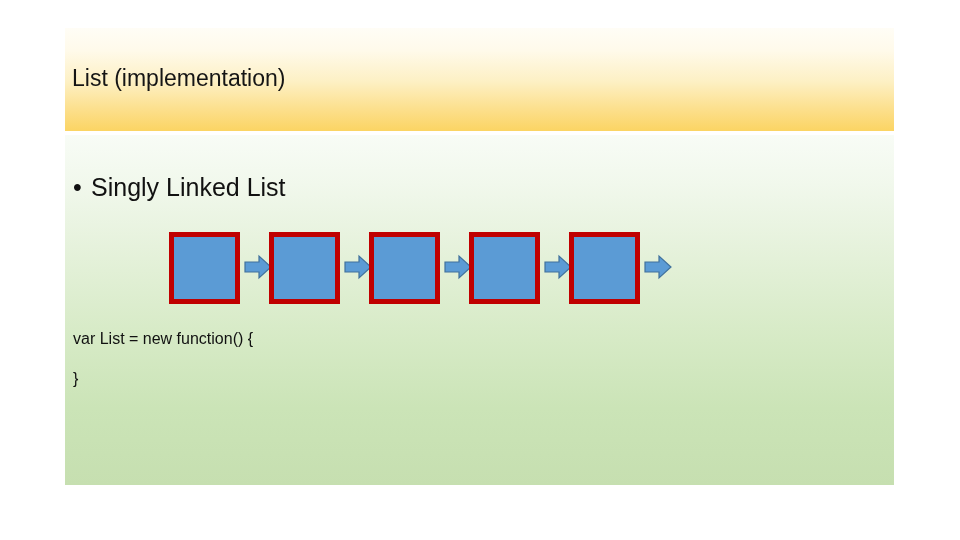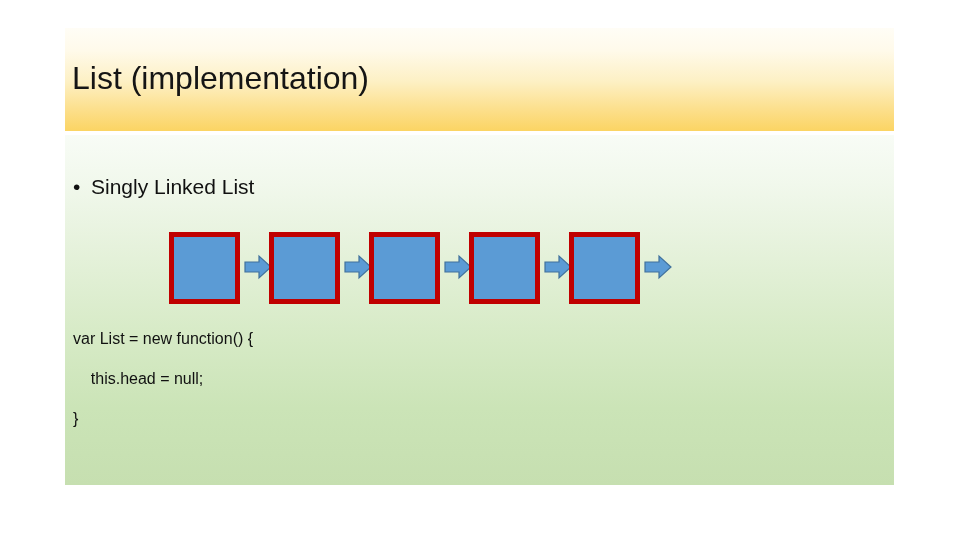--- a/index.html
+++ b/index.html
@@ -33,21 +33,21 @@
                 #fffdf6 0%,
                 #fffaea 22%,
                 #fdf0c4 52%,
                 #fce08e 78%,
                 #fbd463 100%);
   }
   #title {
     position: absolute;
     left: 7px;
     top: 30px;
-    font-size: 32px;
+    font-size: 23px;
     line-height: 40px;
     color: #151515;
     white-space: nowrap;
     letter-spacing: 0px;
   }
 
   
   #body {
     position: absolute;
     left: 0;
@@ -60,21 +60,21 @@
                 #e6f2dc 32%,
                 #d8ebc8 55%,
                 #cbe4b7 78%,
                 #c6dfb0 100%);
   }
 
   #bullet-line {
     position: absolute;
     left: 8px;
     top: 39px;
-    font-size: 21px;
+    font-size: 25px;
     line-height: 26px;
     color: #111111;
     white-space: nowrap;
   }
   #bullet-line .bullet-mark {
     display: inline-block;
     width: 18px;
   }
 
   
@@ -182,18 +182,17 @@
           <svg width="28" height="28" viewBox="0 0 28 28">
             <polygon points="1,9 15,9 15,3 27,14 15,25 15,19 1,19" fill="#5B9BD5" stroke="#41719C" stroke-width="1.2"></polygon>
           </svg>
         </div>
       </div>
 
     </div>
 
     <div id="code">
       <div class="code-line">var List = new function() {</div>
-      <div class="code-line">    this.head = null;</div>
       <div class="code-line">}</div>
     </div>
 
   </div>
 </div>
 
 </body></html>

